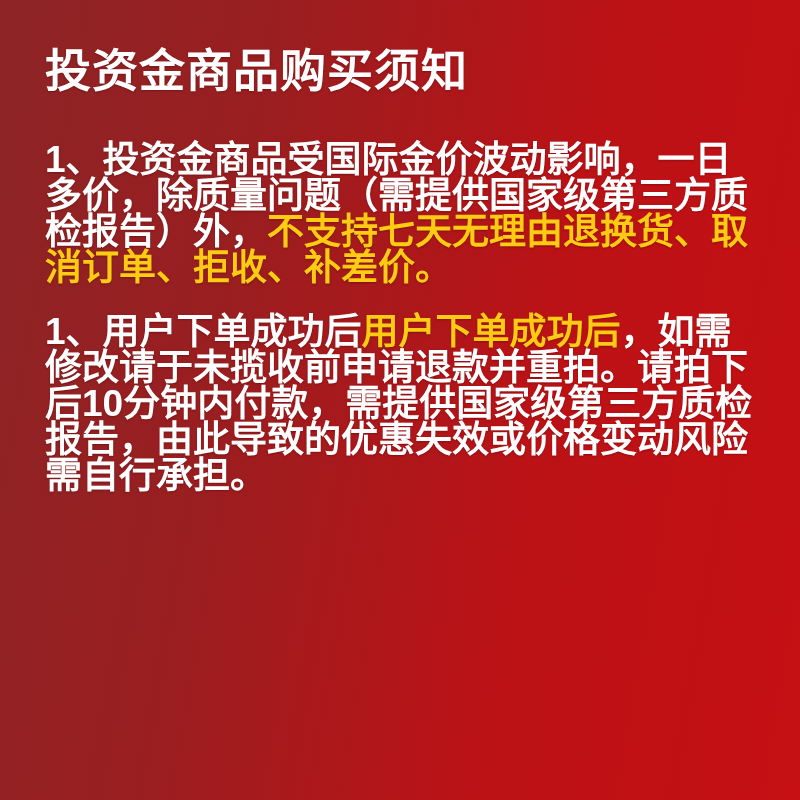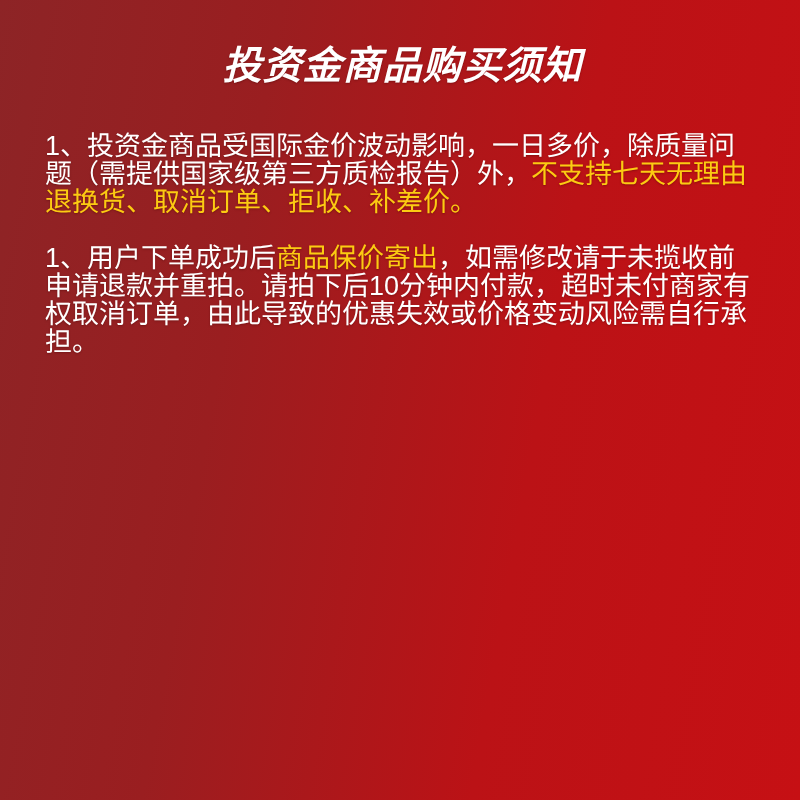--- a/index.html
+++ b/index.html
@@ -18,43 +18,41 @@
     height: 800px;
     padding: 34px 40px 0 45px;
     background: linear-gradient(100deg,
       var(--bg-left, #8d2426) 0%,
       #9a1e20 30%,
       #bb1216 65%,
       var(--bg-right, #c61014) 100%);
   }
   .notice-title {
     margin: 0 0 42px 0;
-    text-align: center;
     color: var(--text-primary, #ffffff);
-    font-size: 39px;
+    font-size: 46px;
     font-weight: bold;
     letter-spacing: 1px;
     text-shadow: 0 1px 2px rgba(60,0,0,0.35);
-    font-style: italic;
   }
   .notice-body p {
     margin: 0 0 28px 0;
-    font-size: 27px;
-    line-height: 28px;
-    font-weight: normal;
+    font-size: 37px;
+    line-height: 36px;
+    font-weight: bold;
     color: var(--text-primary, #ffffff);
     text-shadow: 0 1px 2px rgba(60,0,0,0.35);
     word-break: break-all;
   }
   .notice-body .hl {
     color: var(--text-highlight, #fccb12);
   }
 </style>
 </head>
 <body>
 
 <div class="notice-card">
   <h1 class="notice-title">投资金商品购买须知</h1>
   <div class="notice-body" id="notice-body">
       <p><span>1、投资金商品受国际金价波动影响，一日多价，除质量问题（需提供国家级第三方质检报告）外，</span><span class="hl">不支持七天无理由退换货、取消订单、拒收、补差价。</span></p>
-      <p><span>1、用户下单成功后</span><span class="hl">商品保价寄出</span><span>，如需修改请于未揽收前申请退款并重拍。请拍下后10分钟内付款，超时未付商家有权取消订单，由此导致的优惠失效或价格变动风险需自行承担。</span></p>
+      <p><span>1、用户下单成功后</span><span class="hl">用户下单成功后</span><span>，如需修改请于未揽收前申请退款并重拍。请拍下后10分钟内付款，需提供国家级第三方质检报告，由此导致的优惠失效或价格变动风险需自行承担。</span></p>
     </div>
 </div>
 
 </body></html>

